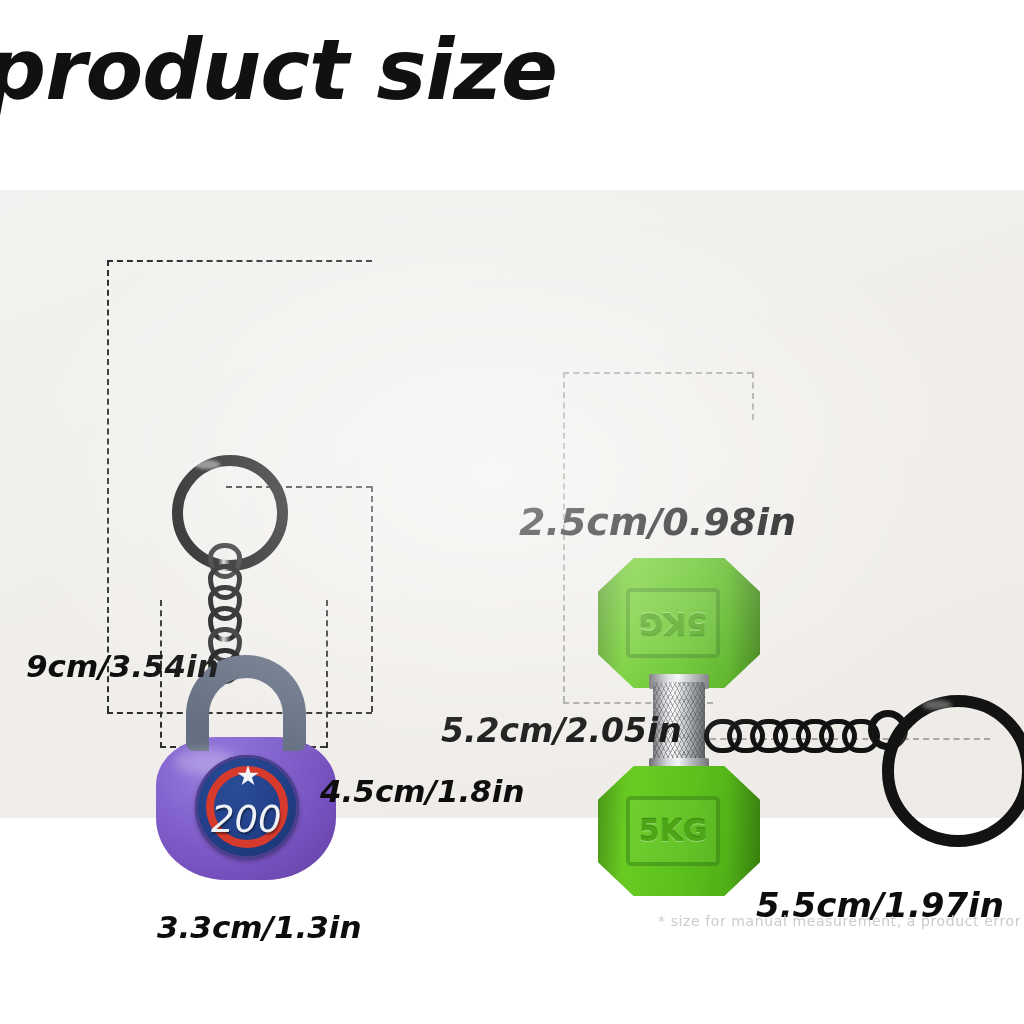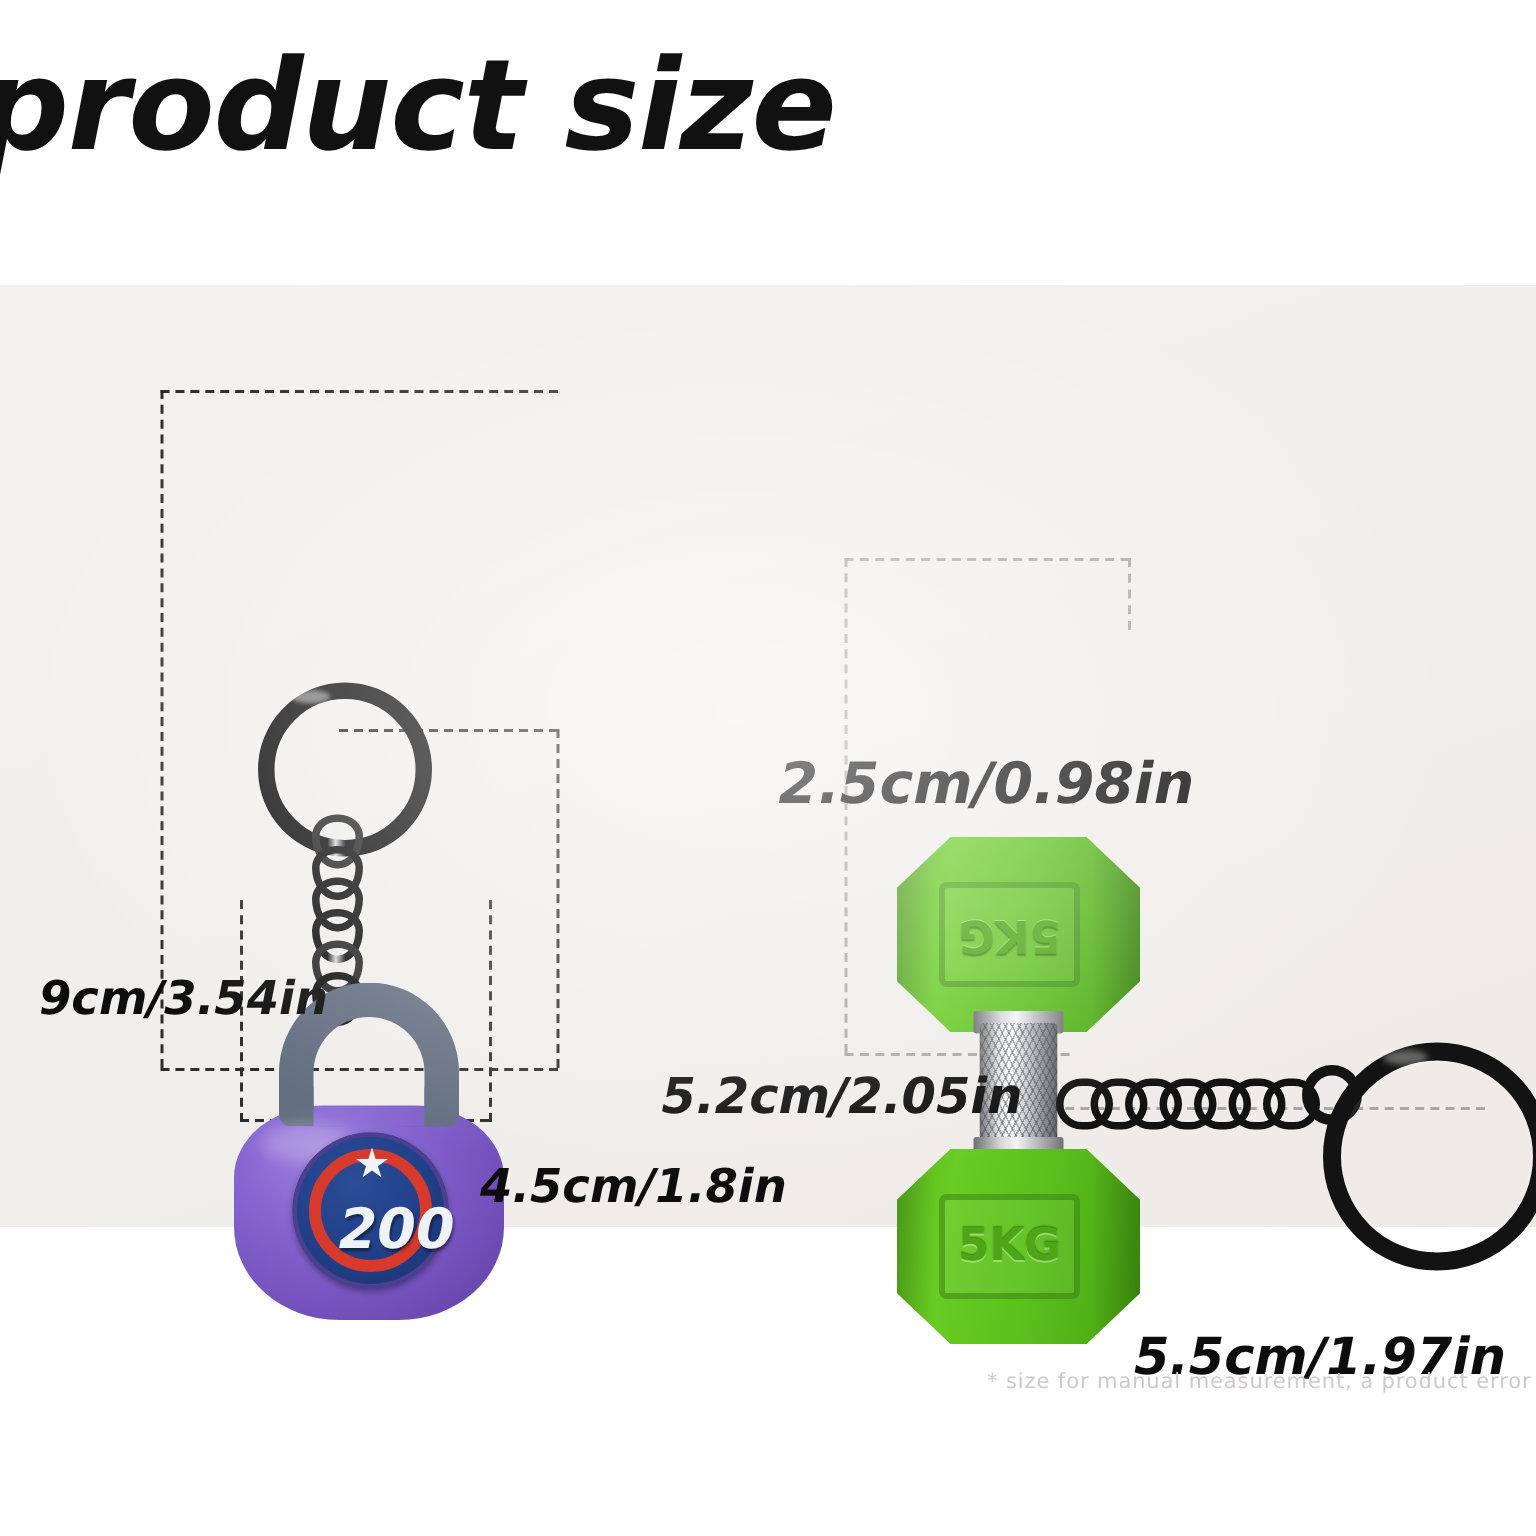--- a/index.html
+++ b/index.html
@@ -243,27 +243,27 @@
     position: absolute;
     left: 42px;
     top: 10px;
     width: 22px;
     height: 22px;
     background: #f2f4f8;
     clip-path: polygon(50% 0%, 61% 35%, 98% 35%, 68% 57%, 79% 91%, 50% 70%, 21% 91%, 32% 57%, 2% 35%, 39% 35%);
   }
   #kb-number {
     position: absolute;
-    left: 4px;
+    left: 16px;
     top: 46px;
     width: 104px;
-    text-align: right;
+    text-align: left;
     font-family: "DejaVu Sans", sans-serif;
     font-size: 37px;
-    font-weight: bold;
+    font-weight: normal;
     font-style: italic;
     color: #eef1f6;
     line-height: 1;
     text-shadow: 1px 2px 2px rgba(0,0,0,0.45);
   }
 
   
   #dumbbell-keychain {
     position: absolute;
     left: 592px;
@@ -468,20 +468,21 @@
 
     <div id="db-small-ring"></div>
     <div class="split-ring" id="db-ring"></div>
     <div id="db-ring-sheen"></div>
   </div>
 
   <div class="dim-label" id="label-9cm">9cm/3.54in</div>
 
   <div class="dim-label" id="label-45cm">4.5cm/1.8in</div>
 
+  <div class="dim-label" id="label-33cm">3.3cm/1.3in</div>
 
   <div class="dim-label" id="label-25cm">2.5cm/0.98in</div>
 
   <div class="dim-label" id="label-52cm">5.2cm/2.05in</div>
 
   <div class="dim-label" id="label-55cm">5.5cm/1.97in</div>
 </div>
 
 <div id="footnote">* size for manual measurement, a product error</div>
 

